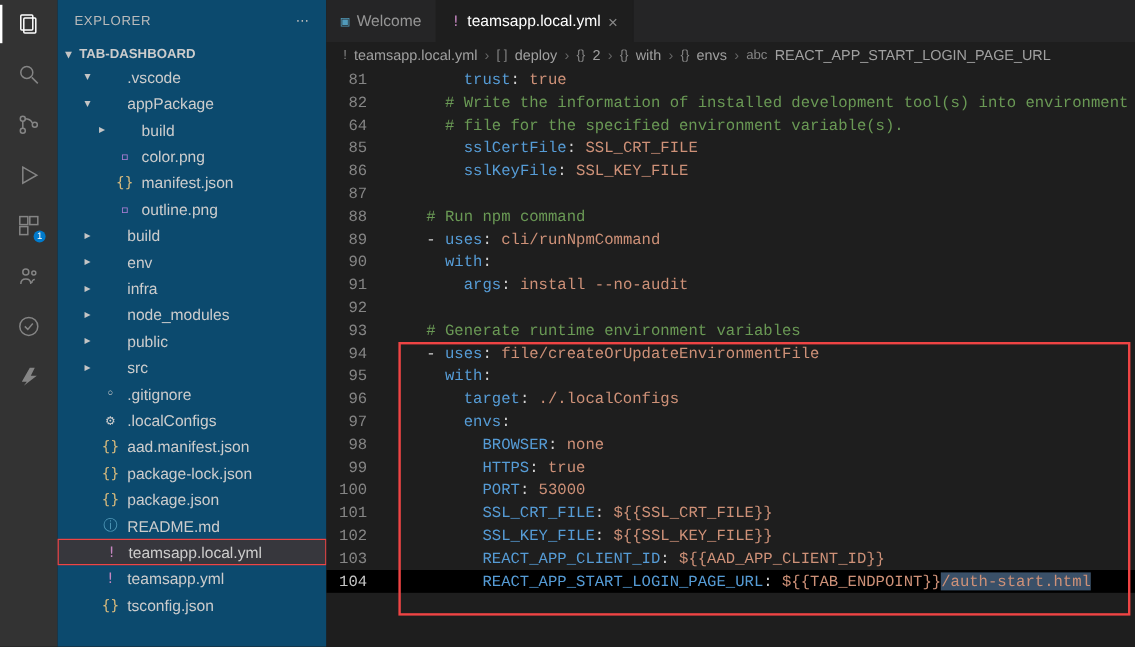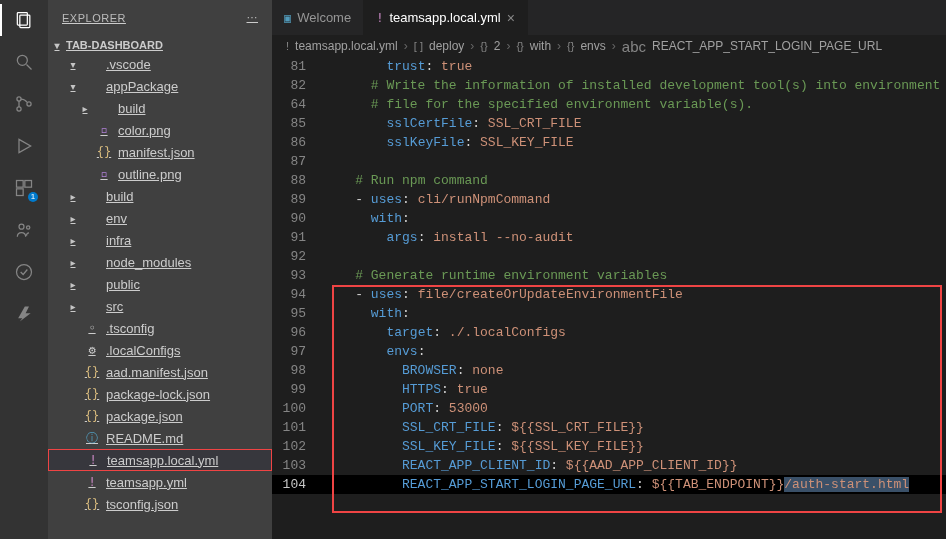--- a/index.html
+++ b/index.html
@@ -2,21 +2,21 @@
 <html><head>
 <meta charset="utf-8">
 <style>
 * { margin: 0; padding: 0; box-sizing: border-box; }
 body { font-family: "Segoe UI", Arial, sans-serif; background: #1e1e1e; color: #ccc; font-size: 13px; width: 946px; height: 539px; overflow: hidden; display: flex; }
 .activity-bar { width: 48px; background: #333333; display: flex; flex-direction: column; align-items: center; padding-top: 8px; gap: 18px; }
 .activity-icon { width: 24px; height: 24px; display: flex; align-items: center; justify-content: center; color: #858585; cursor: pointer; position: relative; }
 .activity-icon.active { color: #fff; }
 .activity-icon.active::before { content: ""; position: absolute; left: -12px; top: -4px; bottom: -4px; width: 2px; background: #fff; }
 .badge-dot { position: absolute; bottom: -2px; right: -2px; width: 10px; height: 10px; border-radius: 50%; background: #007acc; color: #fff; font-size: 8px; line-height: 10px; text-align: center; }
-.sidebar { width: 224px; background: #404040; display: flex; flex-direction: column; text-decoration: underline; }
+.sidebar { width: 224px; background: #0c4a6e; display: flex; flex-direction: column; }
 .sidebar-header { height: 35px; display: flex; align-items: center; justify-content: space-between; padding: 0 14px; color: #bbbbbb; font-size: 11px; letter-spacing: 0.5px; }
 .sidebar-section { padding: 2px 0; }
 .section-header { display: flex; align-items: center; padding: 2px 4px; font-size: 11px; font-weight: bold; color: #ccc; cursor: pointer; gap: 4px; }
 .tree { font-size: 13px; }
 .tree-row { display: flex; align-items: center; height: 22px; padding-right: 8px; cursor: pointer; gap: 6px; white-space: nowrap; }
 .tree-row.selected { background: #37373d; border: 1px solid #ef4444; }
 .tree-row .icon-slot { width: 16px; display: inline-flex; justify-content: center; font-size: 12px; }
 .chev { width: 10px; display: inline-flex; justify-content: center; font-size: 10px; color: #c5c5c5; }
 .file-icon { font-family: monospace; font-size: 12px; }
 .fc-yellow { color: #d7ba7d; }
@@ -165,21 +165,21 @@
           <span>public</span>
         </div>
         <div class="tree-row" style="padding-left: 20px;">
           <span class="chev">▸</span>
           <span class="icon-slot file-icon "></span>
           <span>src</span>
         </div>
         <div class="tree-row" style="padding-left: 20px;">
           <span class="chev"></span>
           <span class="icon-slot file-icon ">◦</span>
-          <span>.tsconfig</span>
+          <span>.gitignore</span>
         </div>
         <div class="tree-row" style="padding-left: 20px;">
           <span class="chev"></span>
           <span class="icon-slot file-icon ">⚙</span>
           <span>.localConfigs</span>
         </div>
         <div class="tree-row" style="padding-left: 20px;">
           <span class="chev"></span>
           <span class="icon-slot file-icon fc-yellow">{}</span>
           <span>aad.manifest.json</span>
@@ -239,21 +239,21 @@
       <span class="bc-sep">›</span>
       <span style="color: rgb(133, 133, 133); font-size: 11px;">{}</span>
       <span>2</span>
       <span class="bc-sep">›</span>
       <span style="color: rgb(133, 133, 133); font-size: 11px;">{}</span>
       <span>with</span>
       <span class="bc-sep">›</span>
       <span style="color: rgb(133, 133, 133); font-size: 11px;">{}</span>
       <span>envs</span>
       <span class="bc-sep">›</span>
-      <span style="color: rgb(133, 133, 133); font-size: 15px;">abc</span>
+      <span style="color: rgb(133, 133, 133); font-size: 11px;">abc</span>
       <span>REACT_APP_START_LOGIN_PAGE_URL</span>
     </div>
   <div class="editor" id="editor">
       <div class="line"><span class="gutter">81</span><span class="code">        <span class="tok-key">trust</span><span class="tok-punc">: </span><span class="tok-str">true</span></span></div>
       <div class="line"><span class="gutter">82</span><span class="code">      <span class="tok-com"># Write the information of installed development tool(s) into environment</span></span></div>
       <div class="line"><span class="gutter">64</span><span class="code">      <span class="tok-com"># file for the specified environment variable(s).</span></span></div>
       <div class="line"><span class="gutter">85</span><span class="code">        <span class="tok-key">sslCertFile</span><span class="tok-punc">: </span><span class="tok-str">SSL_CRT_FILE</span></span></div>
       <div class="line"><span class="gutter">86</span><span class="code">        <span class="tok-key">sslKeyFile</span><span class="tok-punc">: </span><span class="tok-str">SSL_KEY_FILE</span></span></div>
       <div class="line"><span class="gutter">87</span><span class="code"></span></div>
       <div class="line"><span class="gutter">88</span><span class="code">    <span class="tok-com"># Run npm command</span></span></div>

